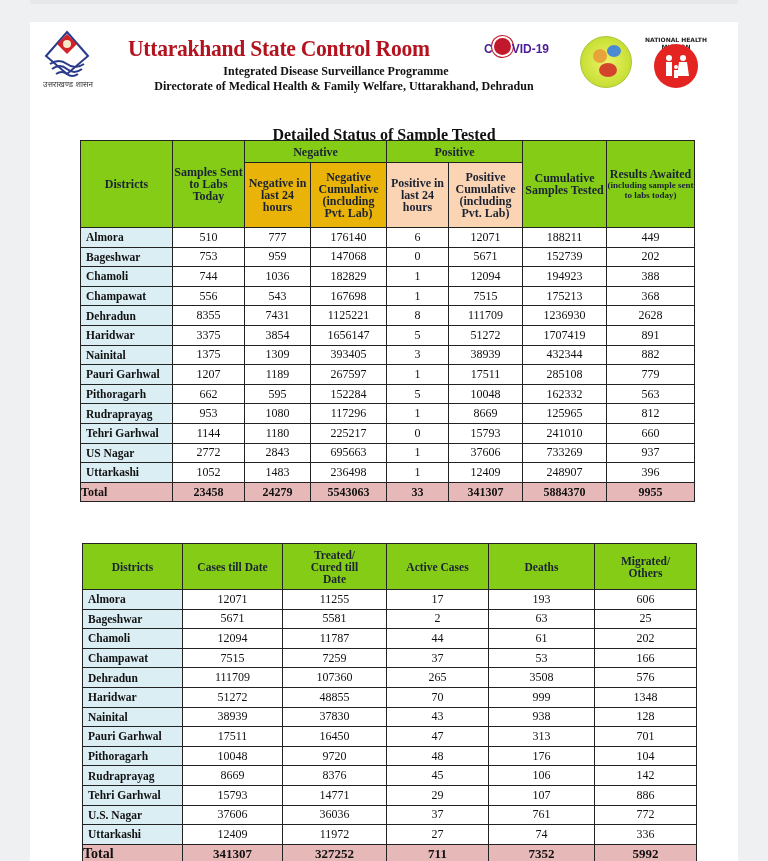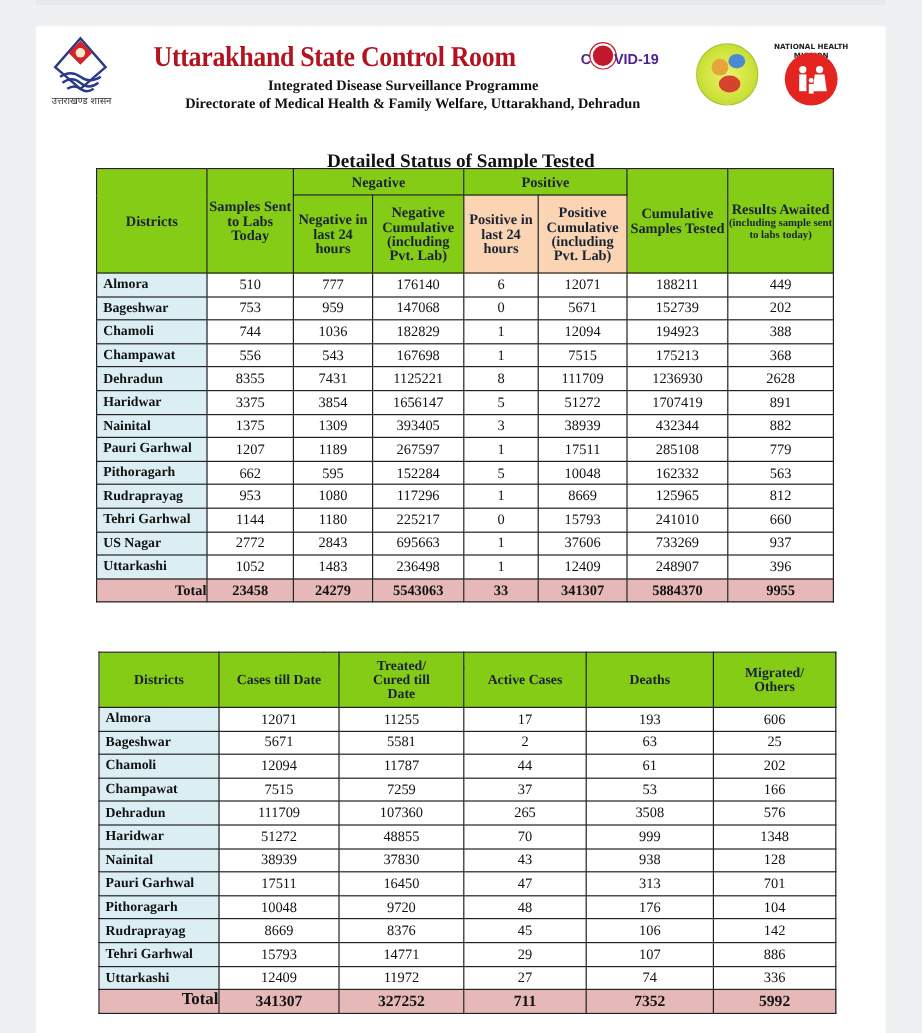--- a/index.html
+++ b/index.html
@@ -24,26 +24,26 @@
   .nhm-circle { position: absolute; left: 10px; top: 8px; width: 44px; height: 44px; border-radius: 50%; background: #e42420; }
   .nhm-ring-text { position: absolute; left: 0; top: 0; width: 64px; font-size: 6px; font-family: "DejaVu Sans", sans-serif; font-weight: bold; color: #222; text-align: center; }
 
   .section-title { position: absolute; left: 0; width: 768px; text-align: center; font-size: 16px; font-weight: bold; text-decoration: underline; }
   .st1 { top: 106px; margin-top: 20px; }
   .st2 { top: 542px; }
 
   table { position: absolute; border-collapse: collapse; table-layout: fixed; font-family: "Liberation Serif", "DejaVu Serif", serif; }
   td, th { border: 1px solid #222; text-align: center; vertical-align: middle; font-size: 12px; }
   th { font-weight: bold; color: #1b2333; background: #84cc16; line-height: 12px; }
-  th.neg { background: #84cc16; margin-top: 16px; }
+  th.neg { background: #eab308; margin-top: 16px; }
   th.pos { background: #fbd4b4; }
   td.district { background: #dbeef4; text-align: left; padding-left: 5px; font-weight: bold; font-size: 11.5px; }
   td { font-size: 12px; }
   tr.total td { background: #e6b9b8; font-weight: bold; font-size: 12px; }
-  tr.total td.tlabel { text-align: right; }
+  tr.total td.tlabel { text-align: left; }
 
   #t1 { left: 80px; top: 140px; width: 614px; }
   #t1 .hrow1 th { height: 22px; }
   #t1 .hrow2 th { height: 65px; }
   #t1 tbody td { height: 19.6px; }
   #t2 { left: 82px; top: 543px; width: 614px; }
   #t2 thead th { height: 46px; font-size: 11.5px; }
   #t2 tbody td { height: 19.6px; }
   #t2 tr.total td { font-size: 13px; }
   #t2 tr.total td.tlabel { font-size: 14px; }
@@ -367,20 +367,28 @@
       </tr>
       <tr>
         <td class="district">Tehri Garhwal</td>
         <td>15793</td>
         <td>14771</td>
         <td>29</td>
         <td>107</td>
         <td>886</td>
       </tr>
       <tr>
+        <td class="district">U.S. Nagar</td>
+        <td>37606</td>
+        <td>36036</td>
+        <td>37</td>
+        <td>761</td>
+        <td>772</td>
+      </tr>
+      <tr>
         <td class="district">Uttarkashi</td>
         <td>12409</td>
         <td>11972</td>
         <td>27</td>
         <td>74</td>
         <td>336</td>
       </tr>
       <tr class="total">
         <td class="tlabel">Total</td>
         <td>341307</td>

